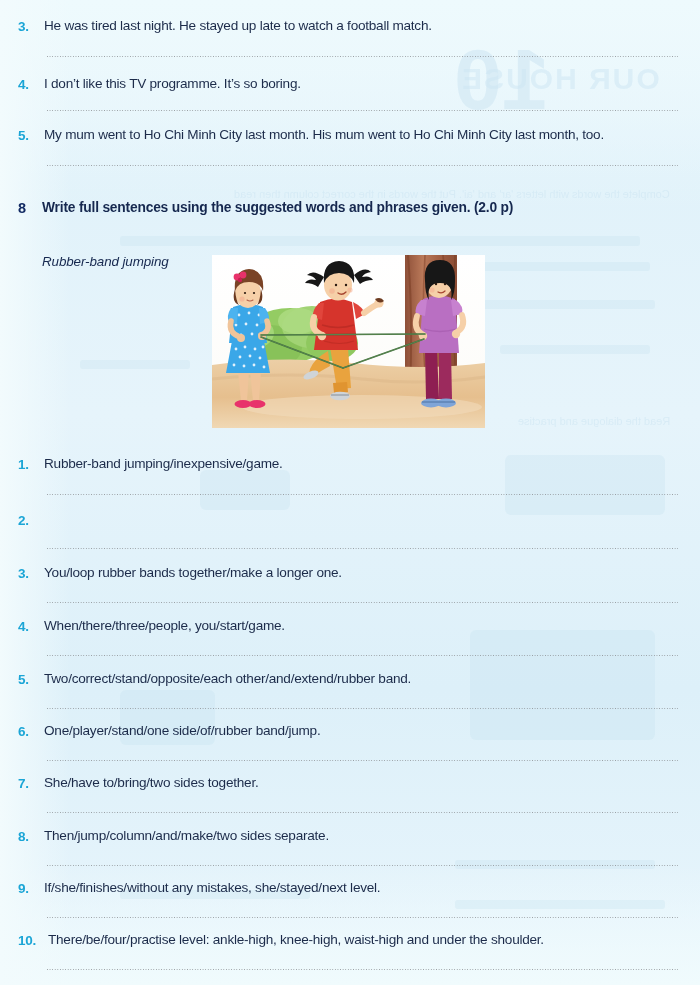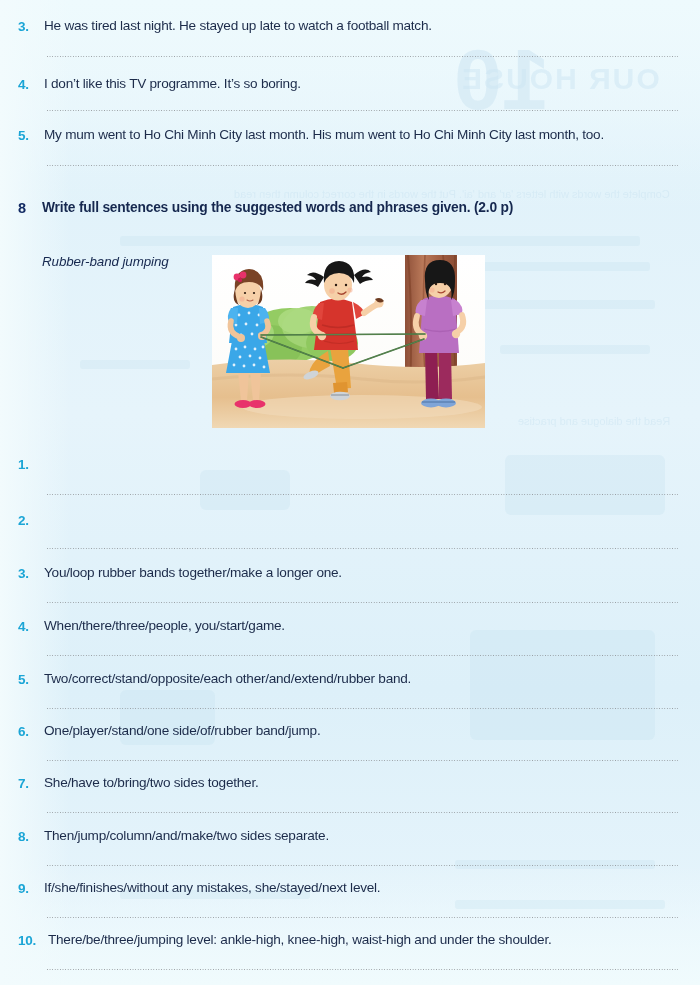--- a/index.html
+++ b/index.html
@@ -378,20 +378,21 @@
         <path d="M49 82 L131 113" stroke="#3b6b3b" stroke-width="1.6"></path>
         <path d="M131 113 L212 84" stroke="#3b6b3b" stroke-width="1.6"></path>
         <path d="M49 82 L131 113" stroke="#6f9b5d" stroke-width=".7" opacity=".8"></path>
         <path d="M131 113 L212 84" stroke="#6f9b5d" stroke-width=".7" opacity=".8"></path>
       </g>
     </svg>
   </div>
 
   <div class="q-row" style="top:456px;">
     <span class="q-num">1.</span>
+    <span class="q-text">Rubber-band jumping/inexpensive/game.</span>
   </div>
   <div class="ans-line" style="top:494px; right:22px;"></div>
 
   <div class="q-row" style="top:512px;">
     <span class="q-num">2.</span>
   </div>
   <div class="ans-line" style="top:548px; right:22px;"></div>
 
   <div class="q-row" style="top:565px;">
     <span class="q-num">3.</span>
@@ -430,17 +431,17 @@
   <div class="ans-line" style="top:865px; right:22px;"></div>
 
   <div class="q-row" style="top:880px;">
     <span class="q-num">9.</span>
     <span class="q-text">If/she/finishes/without any mistakes, she/stayed/next level.</span>
   </div>
   <div class="ans-line" style="top:917px; right:22px;"></div>
 
   <div class="q-row" style="top:932px;">
     <span class="q-num wide">10.</span>
-    <span class="q-text">There/be/three/jumping level: ankle-high, knee-high, waist-high and under the shoulder.</span>
+    <span class="q-text">There/be/four/practise level: ankle-high, knee-high, waist-high and under the shoulder.</span>
   </div>
   <div class="ans-line" style="top:969px; right:22px;"></div>
 
 </div>
 
 </body></html>

